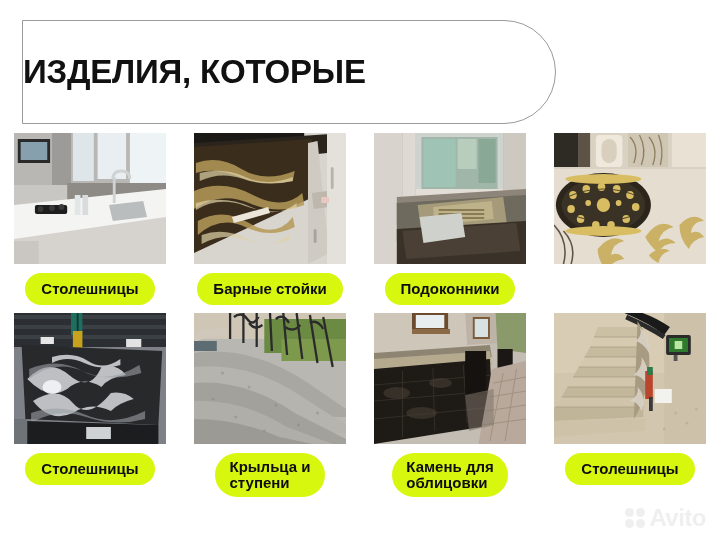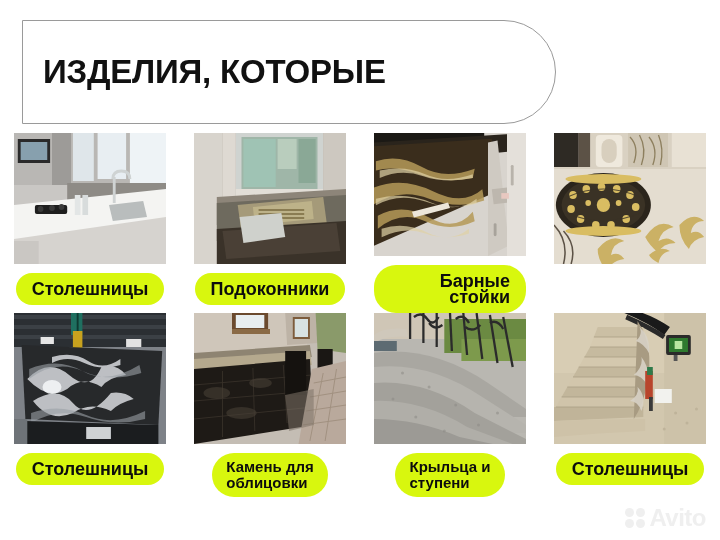--- a/index.html
+++ b/index.html
@@ -26,21 +26,20 @@
   .header-box {
     width: 100%;
     height: 100%;
     box-sizing: border-box;
     border: 1.5px solid #9a9a9a;
     border-radius: 0 52px 52px 0;
     background: #ffffff;
     display: flex;
     flex-direction: column;
     justify-content: center;
-    padding-left: 20px;
     gap: 28px;
   }
   .header-line {
     font-size: 33px;
     line-height: 38px;
     font-weight: bold;
     color: #111111;
     letter-spacing: -0.2px;
     white-space: nowrap;
   }
@@ -77,21 +76,21 @@
     background: #cccccc;
   }
   .photo svg { display: block; width: 100%; height: 100%; }
 
   .pill {
     margin-top: 9px;
     background: #d8f70e;
     border-radius: 22px;
     color: #0d0d0d;
     font-weight: bold;
-    font-size: 18px;
+    font-size: 15px;
     line-height: 16px;
     padding: 8px 16px;
     text-align: right;
     white-space: pre-line;
     display: inline-block;
   }
   .pill.two-line {
     font-size: 15px;
     line-height: 16px;
     padding: 6px 14px;
@@ -166,20 +165,49 @@
           <path d="M104 46 q0 -8 9 -8 t9 8" stroke="#cfd3d3" stroke-width="3" fill="none"></path>
           <rect x="0" y="108" width="26" height="23" fill="#cac7c3"></rect>
         </svg>
       </div>
       <div class="pill">Столешницы</div>
     </div>
 
     <div class="card">
       <div class="photo">
         <svg viewBox="0 0 160 131" preserveAspectRatio="none">
+          <rect x="0" y="0" width="160" height="131" fill="#d8d4ce"></rect>
+          <rect x="0" y="0" width="116" height="14" fill="#1b1915"></rect>
+          <polygon points="0,10 160,0 160,18 0,34" fill="#2a241c"></polygon>
+          <polygon points="0,14 124,6 130,62 0,120" fill="#3a2d1c"></polygon>
+          <g fill="#b59a58" opacity="0.85">
+            <path d="M2 30 q24 -8 48 6 t56 2 l-2 10 q-30 6 -56 -4 t-46 -4z"></path>
+            <path d="M0 58 q30 -12 62 4 t52 -2 l2 12 q-28 10 -58 -2 t-58 6z"></path>
+            <path d="M4 88 q26 -14 54 2 t46 -6 l2 10 q-26 12 -52 0 t-50 8z"></path>
+          </g>
+          <g fill="#e0d2a6" opacity="0.7">
+            <path d="M6 40 q26 -6 48 4 t50 0 l0 4 q-28 6 -52 -2 t-46 2z"></path>
+            <path d="M2 70 q30 -8 58 4 t48 -4 l0 5 q-26 8 -54 -2 t-52 4z"></path>
+            <path d="M8 102 q24 -8 48 4 t44 -4 l0 5 q-24 8 -46 0 t-46 4z"></path>
+          </g>
+          <polygon points="120,10 130,8 142,120 120,131" fill="#cfcac2"></polygon>
+          <polygon points="124,60 140,58 142,74 126,76" fill="#bdb7ae"></polygon>
+          <rect x="140" y="0" width="20" height="131" fill="#e4e0da"></rect>
+          <rect x="144" y="34" width="3" height="22" rx="1.5" fill="#b8b3ab"></rect>
+          <rect x="126" y="96" width="3" height="14" rx="1.5" fill="#a8a39b"></rect>
+          <rect x="134" y="64" width="8" height="6" fill="#e8c8c0"></rect>
+          <polygon points="40,84 78,74 80,80 42,90" fill="#ece6da"></polygon>
+        </svg>
+      </div>
+      <div class="pill">Барные стойки</div>
+    </div>
+
+    <div class="card">
+      <div class="photo">
+        <svg viewBox="0 0 160 131" preserveAspectRatio="none">
           <rect x="0" y="0" width="160" height="131" fill="#b5aea4"></rect>
           <rect x="0" y="0" width="30" height="131" fill="#d8d4cd"></rect>
           <rect x="30" y="0" width="14" height="131" fill="#ded9d2"></rect>
           <rect x="44" y="0" width="92" height="62" fill="#cfd3d0"></rect>
           <rect x="50" y="4" width="80" height="52" fill="#9fb6a8"></rect>
           <rect x="52" y="6" width="34" height="48" fill="#9fc3b4"></rect>
           <rect x="88" y="6" width="20" height="30" fill="#b9cdbd"></rect>
           <rect x="110" y="6" width="18" height="44" fill="#8aa896"></rect>
           <rect x="44" y="56" width="92" height="8" fill="#e2ded7"></rect>
           <rect x="136" y="0" width="24" height="131" fill="#cdc8c0"></rect>
@@ -191,49 +219,20 @@
             <rect x="68" y="76" width="48" height="2"></rect>
               <rect x="68" y="80" width="48" height="2"></rect>
             <rect x="68" y="84" width="48" height="2"></rect>
           </g>
           <polygon points="24,96 160,88 160,131 24,131" fill="#3a3229"></polygon>
           <polygon points="30,98 150,90 154,118 34,126" fill="#4a4036"></polygon>
           <polygon points="48,84 92,80 96,104 52,110" fill="#cfd1cc"></polygon>
         </svg>
       </div>
       <div class="pill">Подоконники</div>
-    </div>
-
-    <div class="card">
-      <div class="photo">
-        <svg viewBox="0 0 160 131" preserveAspectRatio="none">
-          <rect x="0" y="0" width="160" height="131" fill="#d8d4ce"></rect>
-          <rect x="0" y="0" width="116" height="14" fill="#1b1915"></rect>
-          <polygon points="0,10 160,0 160,18 0,34" fill="#2a241c"></polygon>
-          <polygon points="0,14 124,6 130,62 0,120" fill="#3a2d1c"></polygon>
-          <g fill="#b59a58" opacity="0.85">
-            <path d="M2 30 q24 -8 48 6 t56 2 l-2 10 q-30 6 -56 -4 t-46 -4z"></path>
-            <path d="M0 58 q30 -12 62 4 t52 -2 l2 12 q-28 10 -58 -2 t-58 6z"></path>
-            <path d="M4 88 q26 -14 54 2 t46 -6 l2 10 q-26 12 -52 0 t-50 8z"></path>
-          </g>
-          <g fill="#e0d2a6" opacity="0.7">
-            <path d="M6 40 q26 -6 48 4 t50 0 l0 4 q-28 6 -52 -2 t-46 2z"></path>
-            <path d="M2 70 q30 -8 58 4 t48 -4 l0 5 q-26 8 -54 -2 t-52 4z"></path>
-            <path d="M8 102 q24 -8 48 4 t44 -4 l0 5 q-24 8 -46 0 t-46 4z"></path>
-          </g>
-          <polygon points="120,10 130,8 142,120 120,131" fill="#cfcac2"></polygon>
-          <polygon points="124,60 140,58 142,74 126,76" fill="#bdb7ae"></polygon>
-          <rect x="140" y="0" width="20" height="131" fill="#e4e0da"></rect>
-          <rect x="144" y="34" width="3" height="22" rx="1.5" fill="#b8b3ab"></rect>
-          <rect x="126" y="96" width="3" height="14" rx="1.5" fill="#a8a39b"></rect>
-          <rect x="134" y="64" width="8" height="6" fill="#e8c8c0"></rect>
-          <polygon points="40,84 78,74 80,80 42,90" fill="#ece6da"></polygon>
-        </svg>
-      </div>
-      <div class="pill">Барные стойки</div>
     </div>
 
     <div class="card">
       <div class="photo">
         <svg viewBox="0 0 160 131" preserveAspectRatio="none">
           <rect x="0" y="0" width="160" height="131" fill="#e4ddd0"></rect>
           <rect x="0" y="0" width="160" height="36" fill="#d9d1c2"></rect>
           <rect x="0" y="0" width="26" height="34" fill="#2e2a24"></rect>
           <rect x="26" y="0" width="12" height="34" fill="#5c5246"></rect>
           <rect x="44" y="2" width="28" height="32" rx="4" fill="#efe9dd"></rect>
@@ -318,20 +317,67 @@
           <rect x="76" y="114" width="26" height="12" fill="#cfd2d4"></rect>
           <rect x="0" y="106" width="14" height="25" fill="#6e7378"></rect>
         </svg>
       </div>
       <div class="pill">Столешницы</div>
     </div>
 
     <div class="card">
       <div class="photo">
         <svg viewBox="0 0 160 131" preserveAspectRatio="none">
+          <rect x="0" y="0" width="160" height="131" fill="#b9b7b1"></rect>
+          <rect x="0" y="0" width="160" height="26" fill="#cfc6b6"></rect>
+          <rect x="74" y="6" width="86" height="34" fill="#6b8a42"></rect>
+          <rect x="92" y="26" width="68" height="22" fill="#7d9a4c"></rect>
+          <g stroke="#2b2b2b" stroke-width="2.4" fill="none">
+            <line x1="38" y1="0" x2="38" y2="26"></line>
+            <line x1="52" y1="0" x2="52" y2="30"></line>
+            <line x1="66" y1="0" x2="66" y2="34"></line>
+            <line x1="80" y1="0" x2="82" y2="38"></line>
+            <line x1="94" y1="0" x2="98" y2="42"></line>
+            <line x1="108" y1="0" x2="114" y2="46"></line>
+            <line x1="122" y1="2" x2="130" y2="50"></line>
+            <line x1="136" y1="4" x2="146" y2="54"></line>
+            <path d="M42 4 q8 -6 14 2 t12 -2"></path>
+            <path d="M58 10 q6 8 14 2"></path>
+            <path d="M86 6 q8 -6 14 4"></path>
+            <path d="M96 14 q8 6 16 -2"></path>
+            <path d="M122 10 q8 -4 14 6"></path>
+          </g>
+          <path d="M0 22 q10 -8 34 -6 l2 8 q-22 -2 -36 6z" fill="#cfc8bb"></path>
+          <rect x="0" y="28" width="24" height="10" fill="#5d6b72"></rect>
+          <g>
+            <path d="M0 40 q60 -8 120 30 l40 26 0 8 -160 0z" fill="#a9a7a1"></path>
+            <path d="M0 54 q58 -6 114 30 l46 28 0 8 -160 0z" fill="#b6b4ae"></path>
+            <path d="M0 70 q54 -4 106 30 l54 26 0 8 -160 0z" fill="#a3a19b"></path>
+            <path d="M0 88 q50 -2 98 26 l62 22 0 8 -160 0z" fill="#b0aea8"></path>
+            <path d="M0 106 q46 0 90 18 l70 14 0 10 -160 0z" fill="#9c9a95"></path>
+          </g>
+          <g fill="#8d8b86" opacity="0.55">
+            <circle cx="30" cy="60" r="1.6"></circle>
+              <circle cx="58" cy="74" r="1.6"></circle>
+            <circle cx="86" cy="92" r="1.6"></circle>
+              <circle cx="44" cy="104" r="1.6"></circle>
+            <circle cx="110" cy="112" r="1.6"></circle>
+              <circle cx="20" cy="86" r="1.6"></circle>
+            <circle cx="74" cy="118" r="1.6"></circle>
+              <circle cx="130" cy="100" r="1.6"></circle>
+          </g>
+        </svg>
+      </div>
+      <div class="pill two-line">Крыльца и
+ступени</div>
+    </div>
+
+    <div class="card">
+      <div class="photo">
+        <svg viewBox="0 0 160 131" preserveAspectRatio="none">
           <rect x="0" y="0" width="160" height="131" fill="#c4bdb4"></rect>
           <polygon points="0,0 110,0 120,34 0,44" fill="#cfc6ba"></polygon>
           <rect x="40" y="0" width="38" height="18" fill="#6b4a2e"></rect>
           <rect x="44" y="2" width="30" height="13" fill="#e8eef0"></rect>
           <rect x="40" y="16" width="40" height="5" fill="#8a6a46"></rect>
           <polygon points="96,0 128,0 130,30 98,32" fill="#bdb3a6"></polygon>
           <rect x="104" y="4" width="18" height="22" fill="#7d5c3c"></rect>
           <rect x="106" y="6" width="14" height="18" fill="#d8e2e2"></rect>
           <polygon points="128,0 160,0 160,40 130,36" fill="#8a9a6a"></polygon>
           <polygon points="0,40 122,32 124,44 0,54" fill="#8e8472"></polygon>
@@ -364,67 +410,20 @@
           <polygon points="96,82 126,76 126,112 100,118" fill="#7d7267" opacity="0.55"></polygon>
         </svg>
       </div>
       <div class="pill two-line">Камень для
 облицовки</div>
     </div>
 
     <div class="card">
       <div class="photo">
         <svg viewBox="0 0 160 131" preserveAspectRatio="none">
-          <rect x="0" y="0" width="160" height="131" fill="#b9b7b1"></rect>
-          <rect x="0" y="0" width="160" height="26" fill="#cfc6b6"></rect>
-          <rect x="74" y="6" width="86" height="34" fill="#6b8a42"></rect>
-          <rect x="92" y="26" width="68" height="22" fill="#7d9a4c"></rect>
-          <g stroke="#2b2b2b" stroke-width="2.4" fill="none">
-            <line x1="38" y1="0" x2="38" y2="26"></line>
-            <line x1="52" y1="0" x2="52" y2="30"></line>
-            <line x1="66" y1="0" x2="66" y2="34"></line>
-            <line x1="80" y1="0" x2="82" y2="38"></line>
-            <line x1="94" y1="0" x2="98" y2="42"></line>
-            <line x1="108" y1="0" x2="114" y2="46"></line>
-            <line x1="122" y1="2" x2="130" y2="50"></line>
-            <line x1="136" y1="4" x2="146" y2="54"></line>
-            <path d="M42 4 q8 -6 14 2 t12 -2"></path>
-            <path d="M58 10 q6 8 14 2"></path>
-            <path d="M86 6 q8 -6 14 4"></path>
-            <path d="M96 14 q8 6 16 -2"></path>
-            <path d="M122 10 q8 -4 14 6"></path>
-          </g>
-          <path d="M0 22 q10 -8 34 -6 l2 8 q-22 -2 -36 6z" fill="#cfc8bb"></path>
-          <rect x="0" y="28" width="24" height="10" fill="#5d6b72"></rect>
-          <g>
-            <path d="M0 40 q60 -8 120 30 l40 26 0 8 -160 0z" fill="#a9a7a1"></path>
-            <path d="M0 54 q58 -6 114 30 l46 28 0 8 -160 0z" fill="#b6b4ae"></path>
-            <path d="M0 70 q54 -4 106 30 l54 26 0 8 -160 0z" fill="#a3a19b"></path>
-            <path d="M0 88 q50 -2 98 26 l62 22 0 8 -160 0z" fill="#b0aea8"></path>
-            <path d="M0 106 q46 0 90 18 l70 14 0 10 -160 0z" fill="#9c9a95"></path>
-          </g>
-          <g fill="#8d8b86" opacity="0.55">
-            <circle cx="30" cy="60" r="1.6"></circle>
-              <circle cx="58" cy="74" r="1.6"></circle>
-            <circle cx="86" cy="92" r="1.6"></circle>
-              <circle cx="44" cy="104" r="1.6"></circle>
-            <circle cx="110" cy="112" r="1.6"></circle>
-              <circle cx="20" cy="86" r="1.6"></circle>
-            <circle cx="74" cy="118" r="1.6"></circle>
-              <circle cx="130" cy="100" r="1.6"></circle>
-          </g>
-        </svg>
-      </div>
-      <div class="pill two-line">Крыльца и
-ступени</div>
-    </div>
-
-    <div class="card">
-      <div class="photo">
-        <svg viewBox="0 0 160 131" preserveAspectRatio="none">
           <rect x="0" y="0" width="160" height="131" fill="#d2c7ae"></rect>
           <rect x="0" y="0" width="160" height="60" fill="#d8cdb4"></rect>
           <rect x="116" y="0" width="44" height="131" fill="#cdc2a9"></rect>
           <path d="M74 0 q26 10 42 22 l6 -8 q-22 -14 -44 -18z" fill="#1a1a1a"></path>
           <path d="M76 4 q24 10 40 20" stroke="#2a2a2a" stroke-width="5" fill="none"></path>
           <g>
             <polygon points="46,14 94,14 94,24 42,24" fill="#cbbfa4"></polygon>
             <polygon points="42,24 94,24 94,34 38,34" fill="#d6cab0"></polygon>
             <polygon points="38,34 94,34 94,44 32,44" fill="#c6ba9f"></polygon>
             <polygon points="32,44 94,44 94,54 26,54" fill="#d4c8ae"></polygon>

